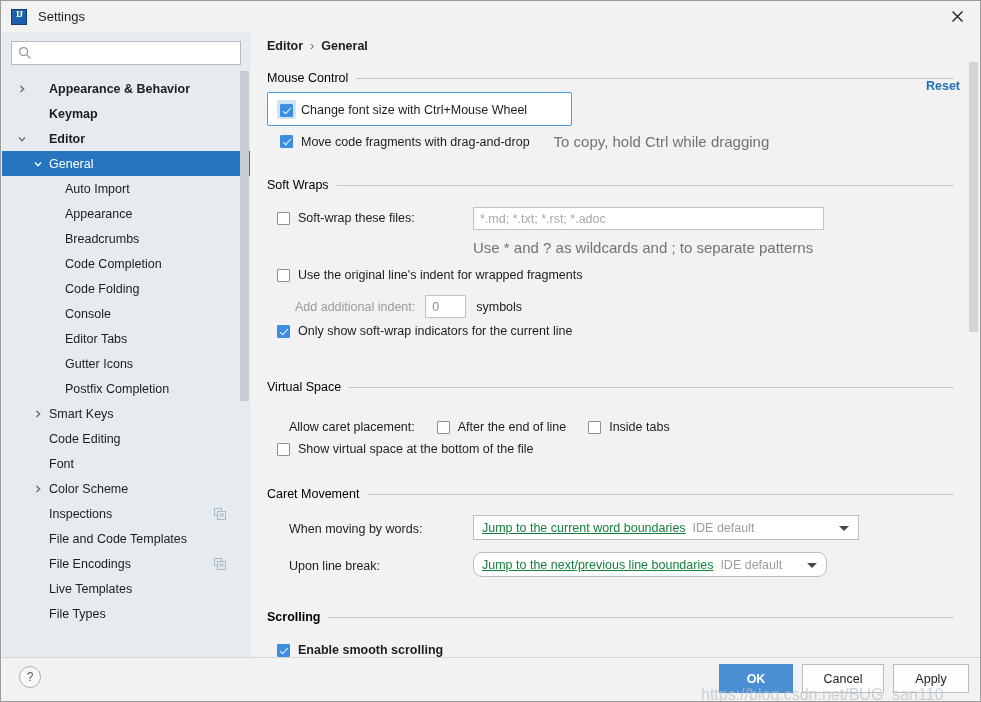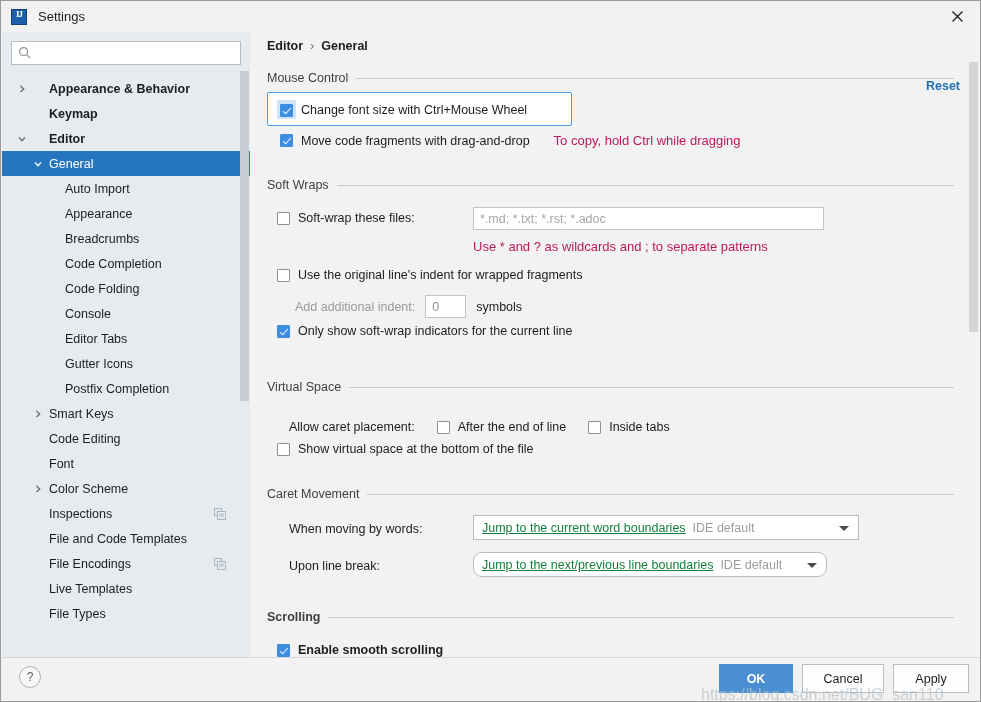--- a/index.html
+++ b/index.html
@@ -157,21 +157,21 @@
   }
 
   .group {
     position: absolute;
     left: 17px;
     width: 687px;
   }
   .group-title {
     display: flex; align-items: center;
     font-size: 12.5px;
-    color: #404040;
+    color: #000000;
     height: 16px;
     white-space: nowrap;
   }
   .group-title .rule {
     flex: 1;
     height: 1px;
     background: #c8c8c8;
     margin-left: 8px;
   }
 
@@ -219,22 +219,22 @@
     background: #ffffff;
   }
   .focus-halo {
     position: absolute;
     width: 19px; height: 19px;
     background: #cfe4f7;
     border-radius: 2px;
   }
 
   .hint {
-    font-size: 13px;
-    color: #be185d;
+    font-size: 15px;
+    color: #737373;
     white-space: nowrap;
   }
 
   
   .tf {
     background: #ffffff;
     border: 1px solid #c4c4c4;
     height: 23px;
     display: flex; align-items: center;
     padding: 0 6px;

